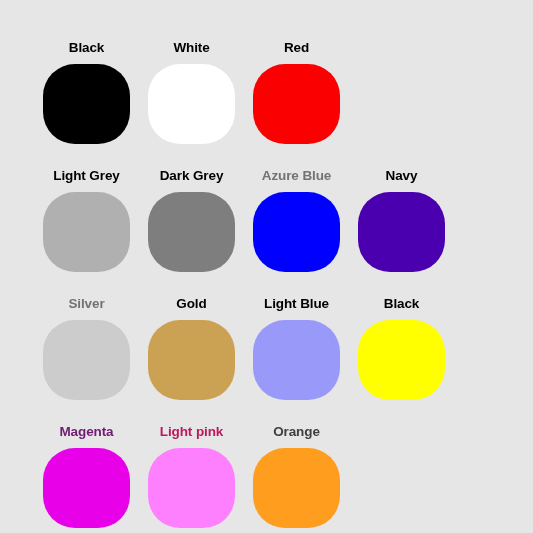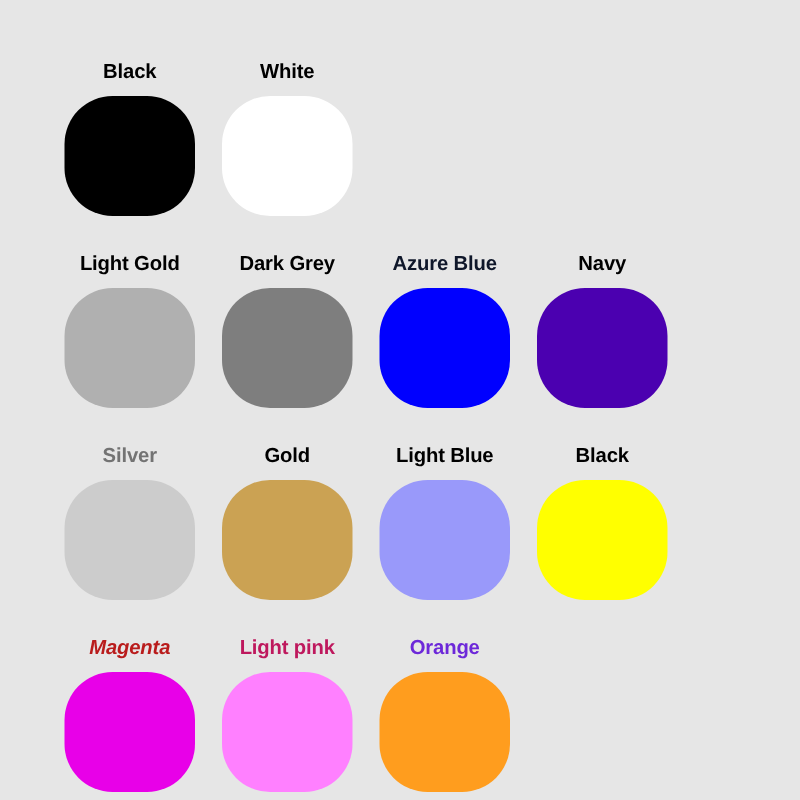--- a/index.html
+++ b/index.html
@@ -70,33 +70,37 @@
 
   <div class="swatch-row">
     <div class="swatch-cell">
       <div class="swatch-label" style="color: rgb(0, 0, 0);">Black</div>
       <div class="swatch-chip" style="background-color: rgb(0, 0, 0);"></div>
     </div>
     <div class="swatch-cell">
       <div class="swatch-label" style="color: rgb(0, 0, 0);">White</div>
       <div class="swatch-chip" style="background-color: rgb(255, 255, 255);"></div>
     </div>
+    <div class="swatch-cell">
+      <div class="swatch-label" style="color: rgb(0, 0, 0);">Red</div>
+      <div class="swatch-chip" style="background-color: rgb(250, 0, 0);"></div>
+    </div>
   </div>
 
   <div class="swatch-row">
     <div class="swatch-cell">
-      <div class="swatch-label" style="color: rgb(0, 0, 0);">Light Gold</div>
+      <div class="swatch-label" style="color: rgb(0, 0, 0);">Light Grey</div>
       <div class="swatch-chip" style="background-color: rgb(176, 176, 176);"></div>
     </div>
     <div class="swatch-cell">
       <div class="swatch-label" style="color: rgb(0, 0, 0);">Dark Grey</div>
       <div class="swatch-chip" style="background-color: rgb(126, 126, 126);"></div>
     </div>
     <div class="swatch-cell">
-      <div class="swatch-label" style="color: #0f172a; text-align: center;">Azure Blue</div>
+      <div class="swatch-label" style="color: #737373; text-align: center;">Azure Blue</div>
       <div class="swatch-chip" style="background-color: rgb(0, 0, 255);"></div>
     </div>
     <div class="swatch-cell">
       <div class="swatch-label" style="color: rgb(0, 0, 0);">Navy</div>
       <div class="swatch-chip" style="background-color: rgb(75, 0, 176);"></div>
     </div>
   </div>
 
   <div class="swatch-row">
     <div class="swatch-cell">
@@ -112,26 +116,26 @@
       <div class="swatch-chip" style="background-color: rgb(153, 153, 250);"></div>
     </div>
     <div class="swatch-cell">
       <div class="swatch-label" style="color: rgb(0, 0, 0);">Black</div>
       <div class="swatch-chip" style="background-color: rgb(255, 255, 0);"></div>
     </div>
   </div>
 
   <div class="swatch-row">
     <div class="swatch-cell">
-      <div class="swatch-label" style="color: #b91c1c; font-style: italic;">Magenta</div>
+      <div class="swatch-label" style="color: #701a75;">Magenta</div>
       <div class="swatch-chip" style="background-color: rgb(232, 0, 232);"></div>
     </div>
     <div class="swatch-cell">
       <div class="swatch-label" style="color: #be185d;">Light pink</div>
       <div class="swatch-chip" style="background-color: rgb(255, 128, 255);"></div>
     </div>
     <div class="swatch-cell">
-      <div class="swatch-label" style="color: #6d28d9;">Orange</div>
+      <div class="swatch-label" style="color: #404040;">Orange</div>
       <div class="swatch-chip" style="background-color: rgb(255, 157, 30);"></div>
     </div>
   </div>
 
 </div>
 
 </body></html>

